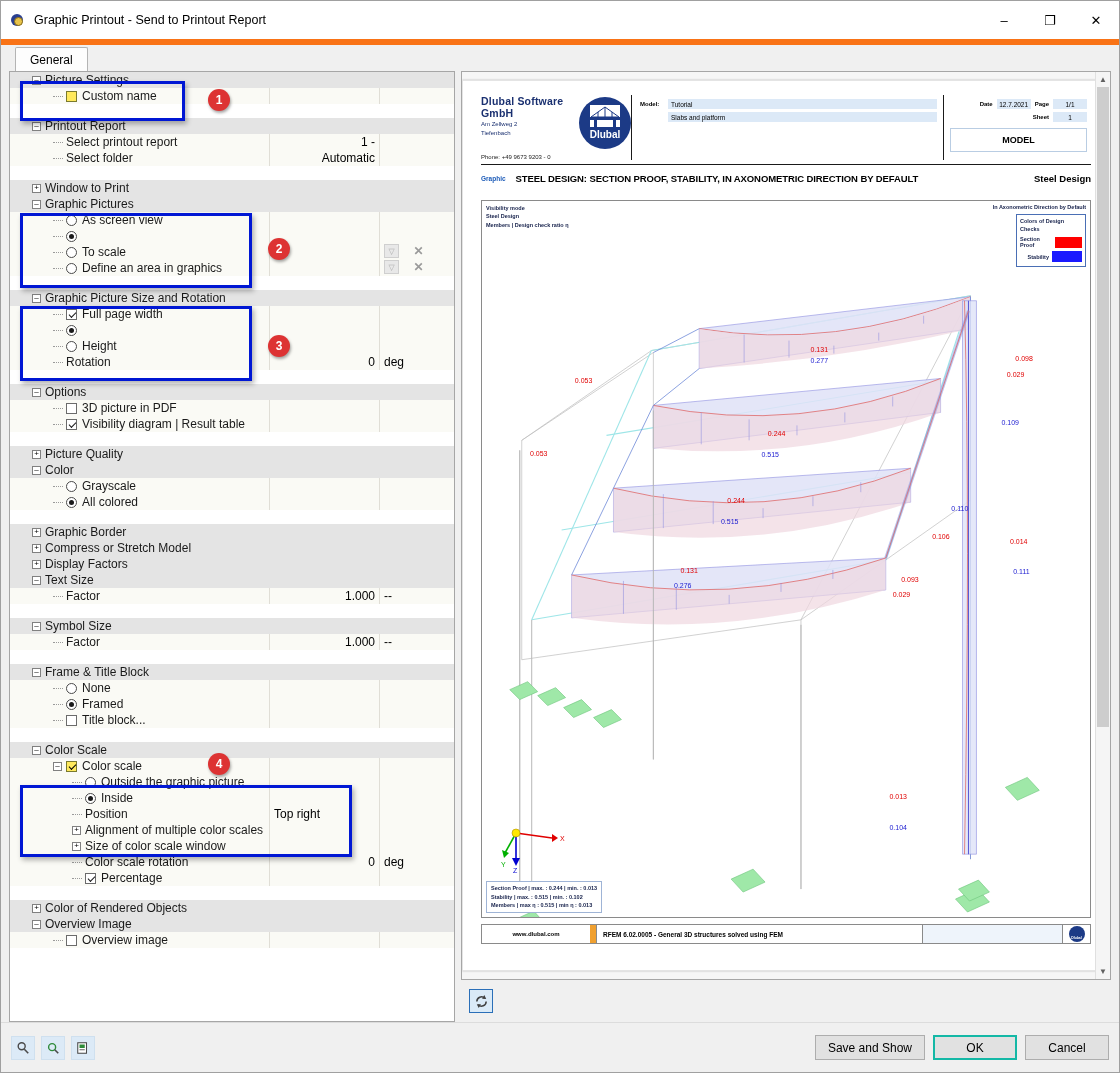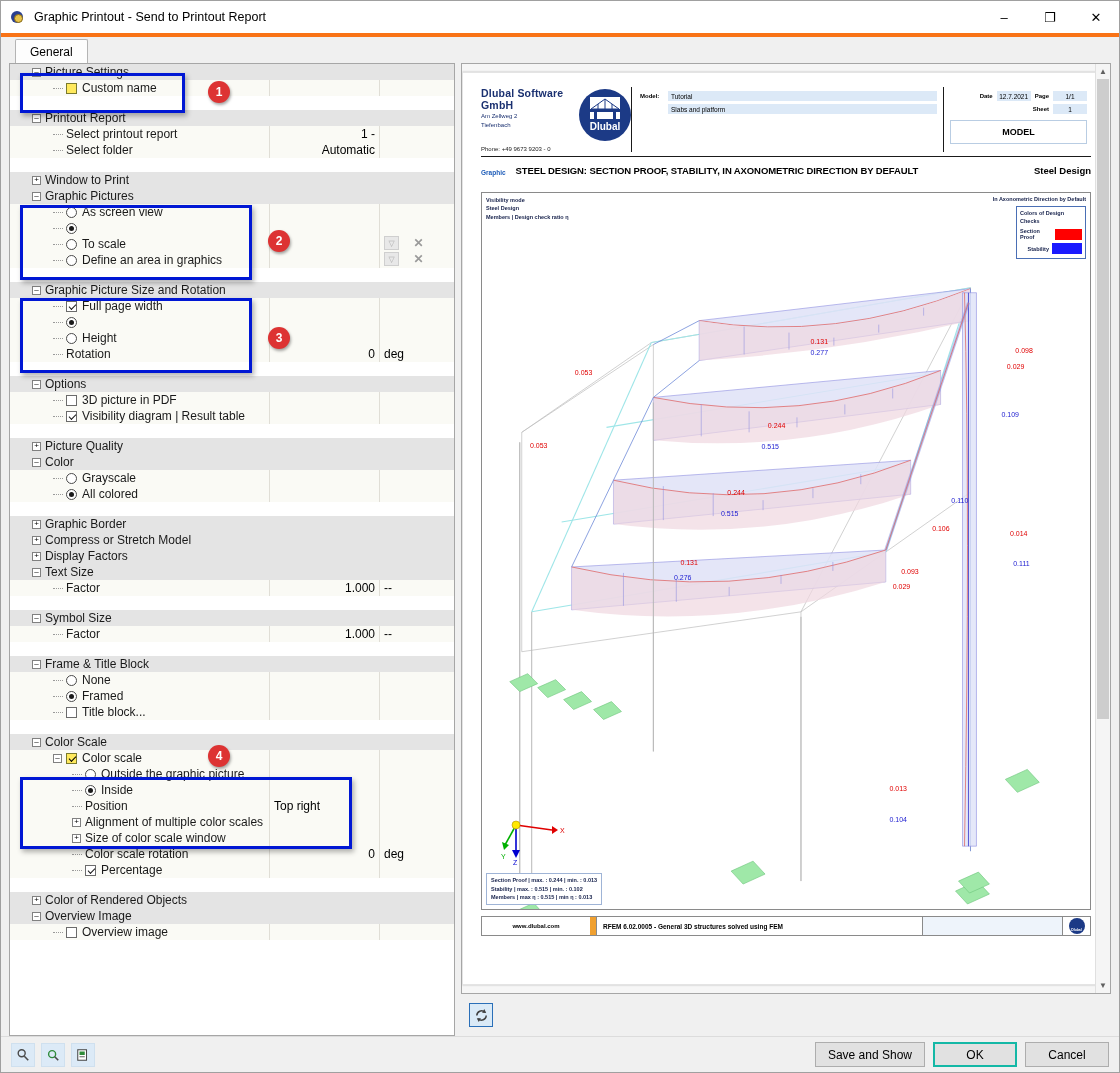--- a/index.html
+++ b/index.html
@@ -8,21 +8,21 @@
     width:1120px; height:1073px;
     font-family:"Liberation Sans", sans-serif;
     font-size:12px;
     background:#f0f0f0;
     color:#000;
     overflow:hidden;
   }
 
   
   .window { width:1120px; height:1073px; background:#f0f0f0; border:1px solid #a0a0a0; position:relative; display:flex; flex-direction:column; }
-  .titlebar { height:36px; background:#ffffff; display:flex; align-items:center; border-bottom:4px solid #f97316; flex:none; }
+  .titlebar { height:44px; background:#ffffff; display:flex; align-items:center; border-bottom:6px solid #f97316; flex:none; }
   .title-icon { width:16px; height:16px; margin-left:9px; margin-right:8px; position:relative; }
   .title-icon .d1 { position:absolute; left:1px; top:2px; width:12px; height:12px; border-radius:50%; background:#2a3f8f; }
   .title-icon .d2 { position:absolute; left:4px; top:5px; width:9px; height:9px; border-radius:50%; background:#e8c34a; border:1px solid #8a6d1a;}
   .title-text { font-size:12.5px; color:#000; }
   .win-buttons { margin-left:auto; display:flex; height:32px; }
   .win-btn { width:46px; height:32px; display:flex; align-items:center; justify-content:center; font-size:13px; color:#000; }
 
   
   .tabstrip { height:26px; background:#f0f0f0; display:flex; align-items:flex-end; padding-left:14px; flex:none; position:relative; }
   .tab { height:24px; padding:0 14px; background:#fdfdfd; border:1px solid #b4b4b4; border-bottom:none;
@@ -104,21 +104,21 @@
   .tb-col2 { flex:1; border-left:1px solid #1a1a1a; padding:4px 6px 0 8px; }
   .tb-kv { display:flex; align-items:center; margin-bottom:3px; }
   .tb-k { font-size:6px; font-weight:bold; width:28px; }
   .tb-v { background:#dce9f7; font-size:6.5px; flex:1; padding:1.5px 3px; }
   .tb-col3 { width:148px; border-left:1px solid #1a1a1a; padding:4px 4px 0 6px; }
   .tb-r { display:flex; align-items:center; justify-content:flex-end; gap:4px; margin-bottom:3px; }
   .tb-r .k { font-size:6px; font-weight:bold; }
   .tb-r .v { background:#dce9f7; font-size:6.5px; width:34px; text-align:center; padding:1.5px 0; }
   .tb-model { border:1px solid #b9cde3; margin-top:6px; text-align:center; font-weight:bold; font-size:9px; padding:6px 0; }
 
-  .gr-head { display:flex; align-items:flex-end; margin:8px 18px 16px 18px; }
+  .gr-head { display:flex; align-items:center; margin:8px 18px 16px 18px; }
   .gr-tag { font-size:6.5px; font-weight:bold; color:#1c5bb8; margin-right:10px; }
   .gr-title { font-size:9.5px; font-weight:bold; letter-spacing:-.1px; }
   .gr-right { margin-left:auto; font-size:9.5px; font-weight:bold; }
 
   .canvas { margin:5px 18px 0 18px; border:1px solid #8a8a8a; height:718px; position:relative; background:#fff; overflow:hidden; }
   .leg-tl { position:absolute; left:4px; top:3px; font-size:5.5px; line-height:1.5; color:#15204a; font-weight:bold; }
   .leg-tr-cap { position:absolute; right:4px; top:3px; font-size:5.5px; color:#15204a; font-weight:bold; }
   .leg-tr { position:absolute; right:4px; top:13px; border:1px solid #4a6fb5; width:70px; background:#fff; padding:3px 3px 4px 3px;}
   .leg-tr .hdr { font-size:5.5px; font-weight:bold; color:#15204a; line-height:1.35; }
   .leg-tr .swrow { display:flex; align-items:center; justify-content:flex-end; gap:3px; margin-top:3px; }
@@ -134,21 +134,21 @@
   .pf-b { flex:1; border-left:1px solid #8a8a8a; display:flex; align-items:center; padding-left:6px; font-size:6.5px; font-weight:bold; }
   .pf-c { width:140px; border-left:1px solid #8a8a8a; background:#eef4fb; }
   .pf-d { width:28px; border-left:1px solid #8a8a8a; display:flex; align-items:center; justify-content:center; }
   .pf-d .circ { width:16px; height:16px; border-radius:50%; background:#1c3a86; position:relative; }
   .pf-d .circ .n { position:absolute; left:0; right:0; bottom:2px; text-align:center; color:#fff; font-size:3.4px; font-weight:bold;}
 
   .refresh-bar { height:42px; flex:none; display:flex; align-items:center; padding-left:8px; }
   .refresh-btn { width:24px; height:24px; border:1px solid #2a6fb8; background:#daeaf7; display:flex; align-items:center; justify-content:center; }
 
   
-  .footer { height:36px; flex:none; display:flex; align-items:center; padding:0 10px; border-top:1px solid #dcdcdc; background:#f0f0f0; }
+  .footer { height:50px; flex:none; display:flex; align-items:center; padding:0 10px; border-top:1px solid #dcdcdc; background:#f0f0f0; }
   .ftool { width:24px; height:24px; background:#dceaf7; border:1px solid #cfe0ef; margin-right:6px; display:flex; align-items:center; justify-content:center; }
   .fbtns { margin-left:auto; display:flex; gap:8px; }
   .fbtn { height:25px; min-width:84px; padding:0 12px; background:#e1e1e1; border:1px solid #adadad;
           display:flex; align-items:center; justify-content:center; font-size:12px; }
   .fbtn.primary { background:#e1e1e1; border:2px solid #14b8a6; }
 </style>
 </head>
 <body>
 
 <div class="window">

